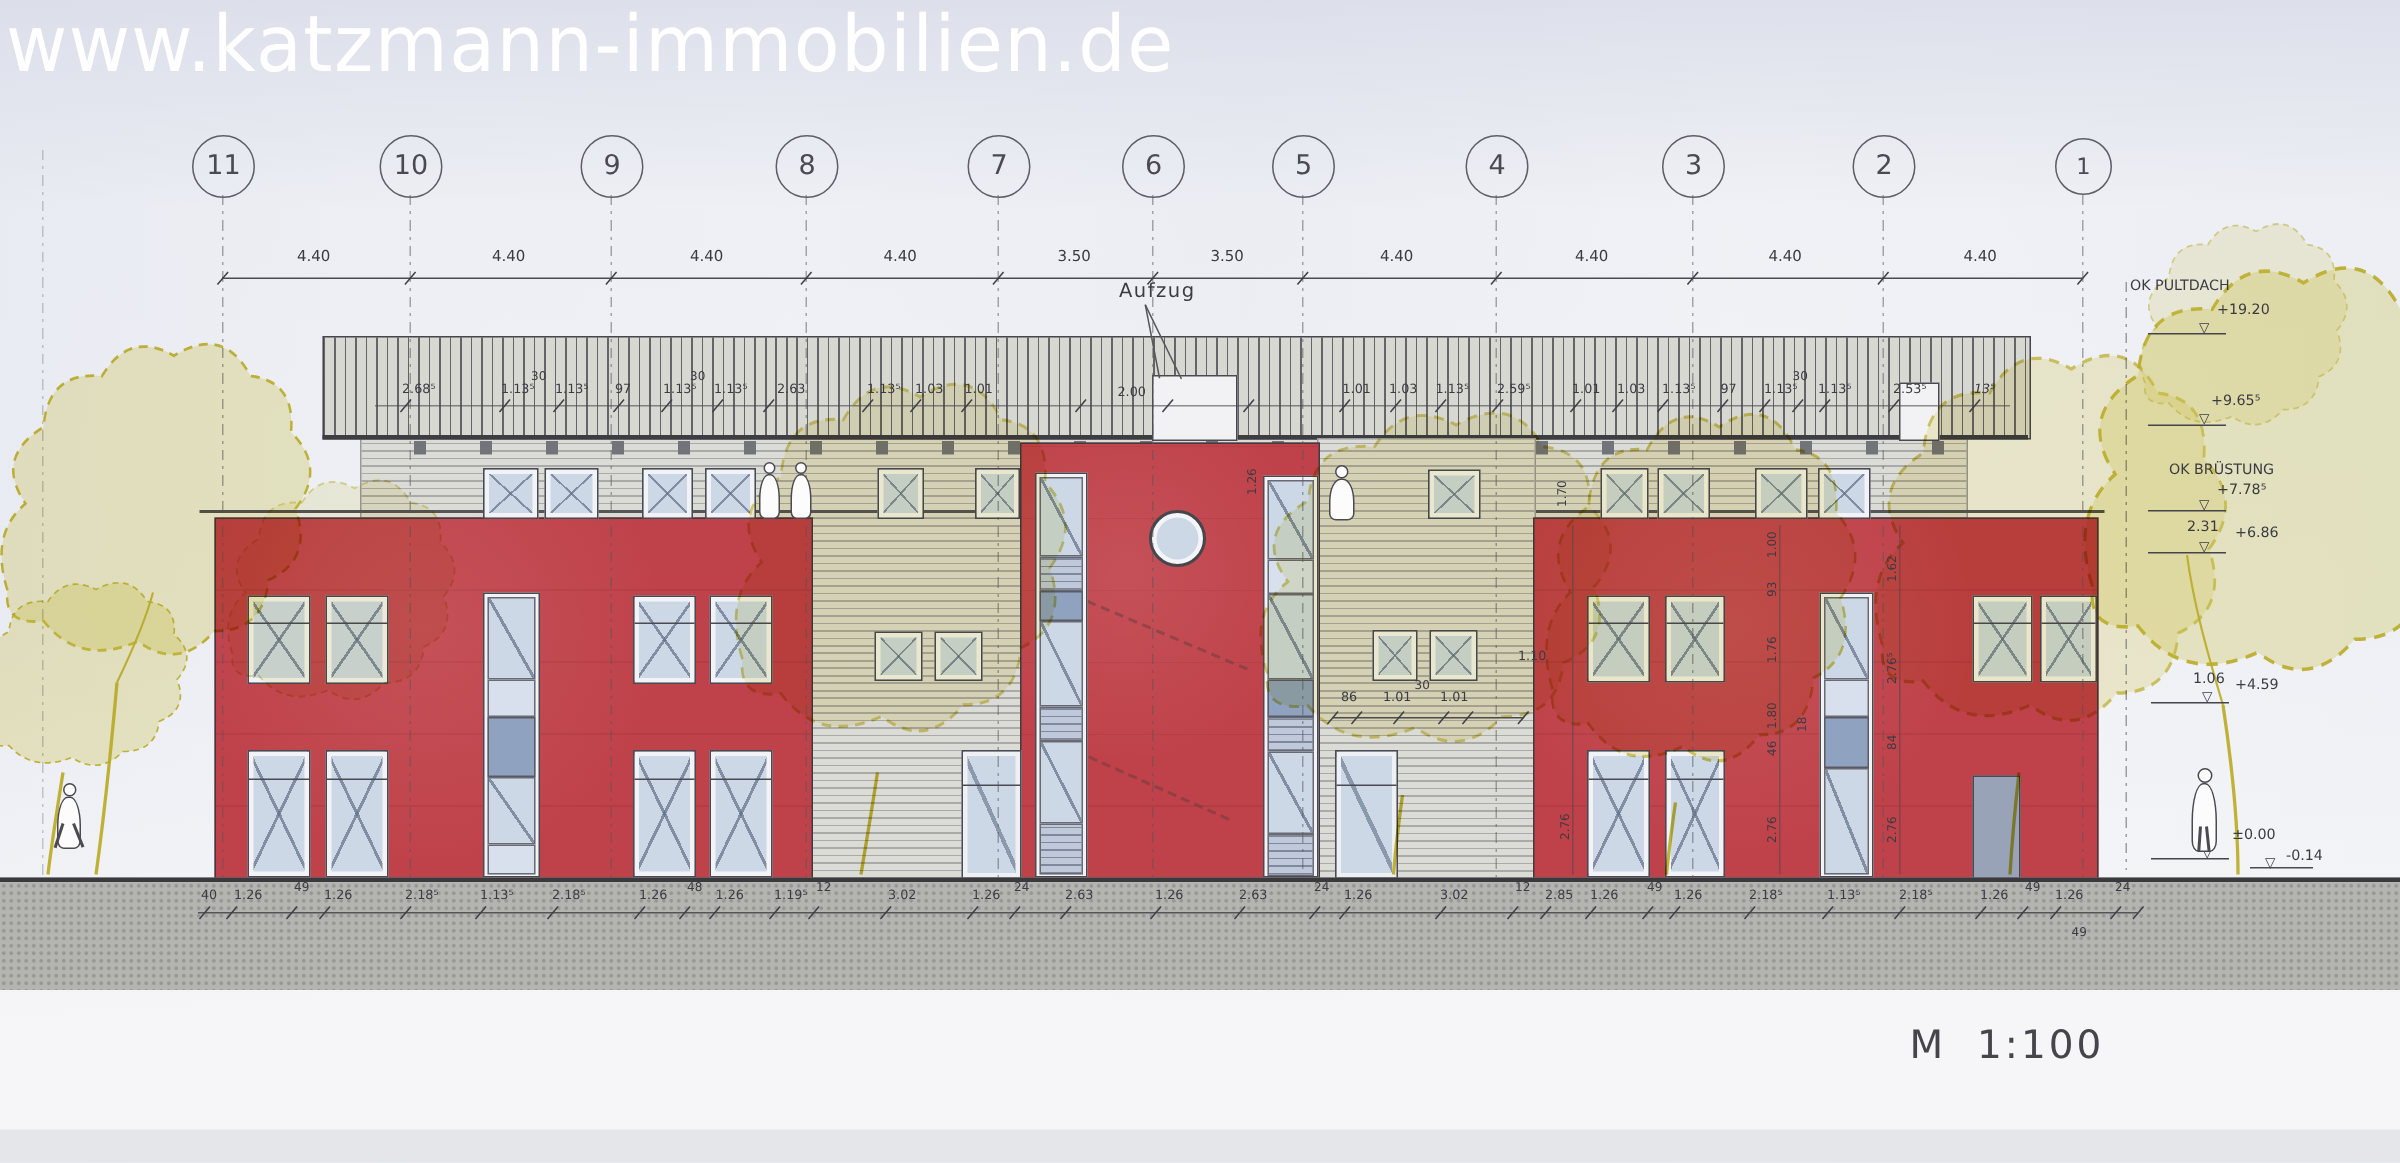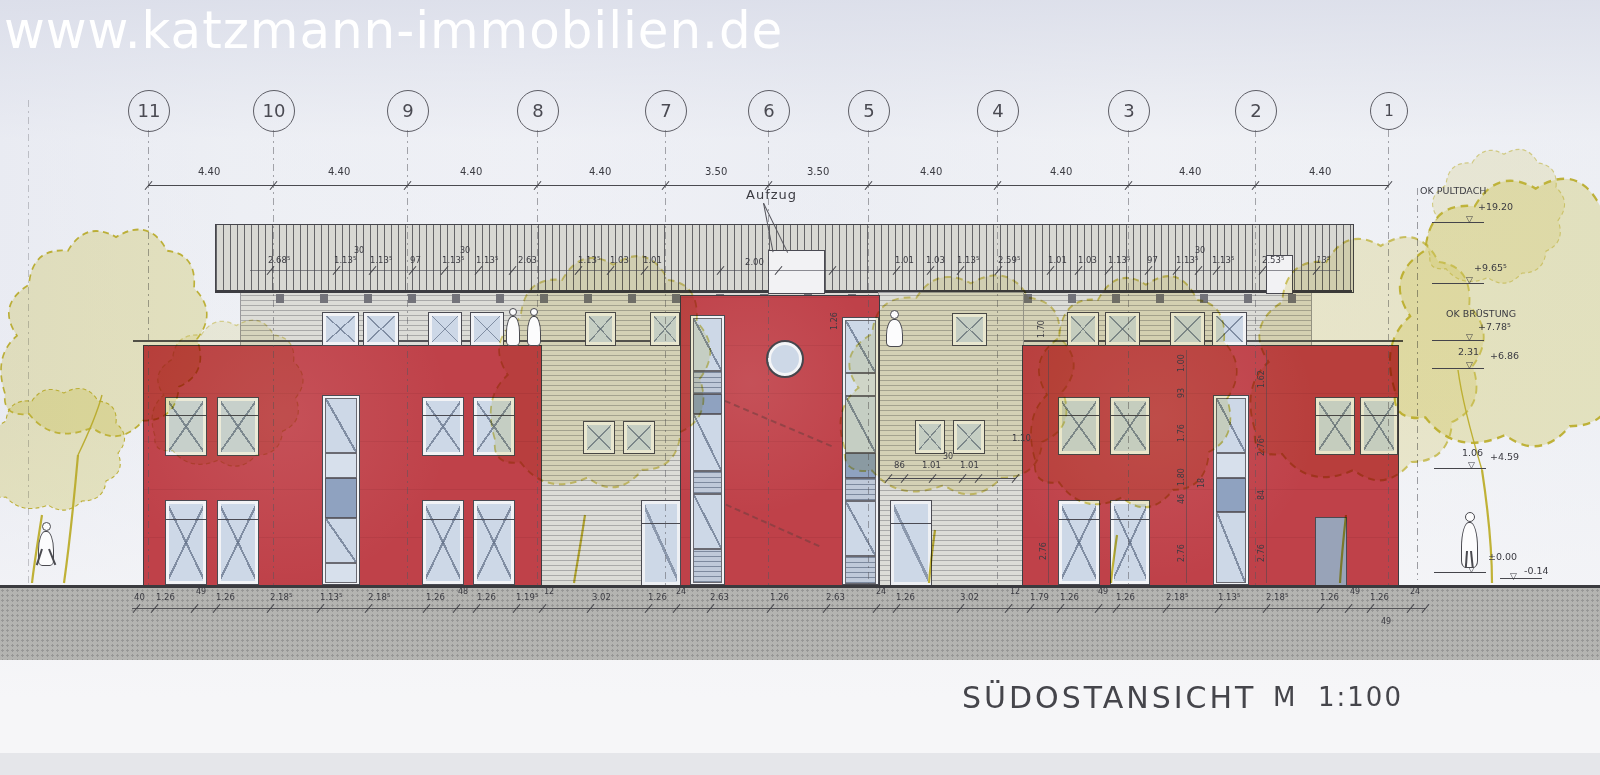--- a/index.html
+++ b/index.html
@@ -387,21 +387,21 @@
     <span class="lab" style="left:592px;top:593px;">3.02</span>
     <span class="lab" style="left:648px;top:593px;">1.26</span>
     <span class="lab hi" style="left:676px;top:588px;">24</span>
     <span class="lab" style="left:710px;top:593px;">2.63</span>
     <span class="lab" style="left:770px;top:593px;">1.26</span>
     <span class="lab" style="left:826px;top:593px;">2.63</span>
     <span class="lab hi" style="left:876px;top:588px;">24</span>
     <span class="lab" style="left:896px;top:593px;">1.26</span>
     <span class="lab" style="left:960px;top:593px;">3.02</span>
     <span class="lab hi" style="left:1010px;top:588px;">12</span>
-    <span class="lab" style="left:1030px;top:593px;">1.79</span>
+    <span class="lab" style="left:1030px;top:593px;">2.85</span>
     <span class="lab" style="left:1060px;top:593px;">1.26</span>
     <span class="lab hi" style="left:1098px;top:588px;">49</span>
     <span class="lab" style="left:1116px;top:593px;">1.26</span>
     <span class="lab" style="left:1166px;top:593px;">2.18⁵</span>
     <span class="lab" style="left:1218px;top:593px;">1.13⁵</span>
     <span class="lab" style="left:1266px;top:593px;">2.18⁵</span>
     <span class="lab" style="left:1320px;top:593px;">1.26</span>
     <span class="lab hi" style="left:1350px;top:588px;">49</span>
     <span class="lab" style="left:1370px;top:593px;">1.26</span>
     <span class="lab hi" style="left:1410px;top:588px;">24</span>
@@ -475,21 +475,20 @@
       <i class="ph"></i>
         <i class="pb" style="width:15px;height:26px;"></i>
     </div>
     <div class="person" style="left:1461px;top:512px;">
       <i class="ph" style="width:8px;height:8px;"></i>
         <i class="pb" style="width:15px;height:44px;"></i>
       <i class="pl" style="left:5px;transform:rotate(4deg);"></i>
       <i class="pl" style="left:9px;transform:rotate(-6deg);"></i>
     </div>
 
-    <span class="title" style="left:962px;top:680px;">SÜDOSTANSICHT</span>
     <span class="title" style="left:1273px;top:682px;font-size:26px;">M</span>
     <span class="title" style="left:1318px;top:682px;font-size:26px;letter-spacing:2px;">1:100</span>
 
     <div class="botband"></div>
   </div>
 
   <div class="wm">www.katzmann-immobilien.de</div>
 </div>
 
 </body></html>

